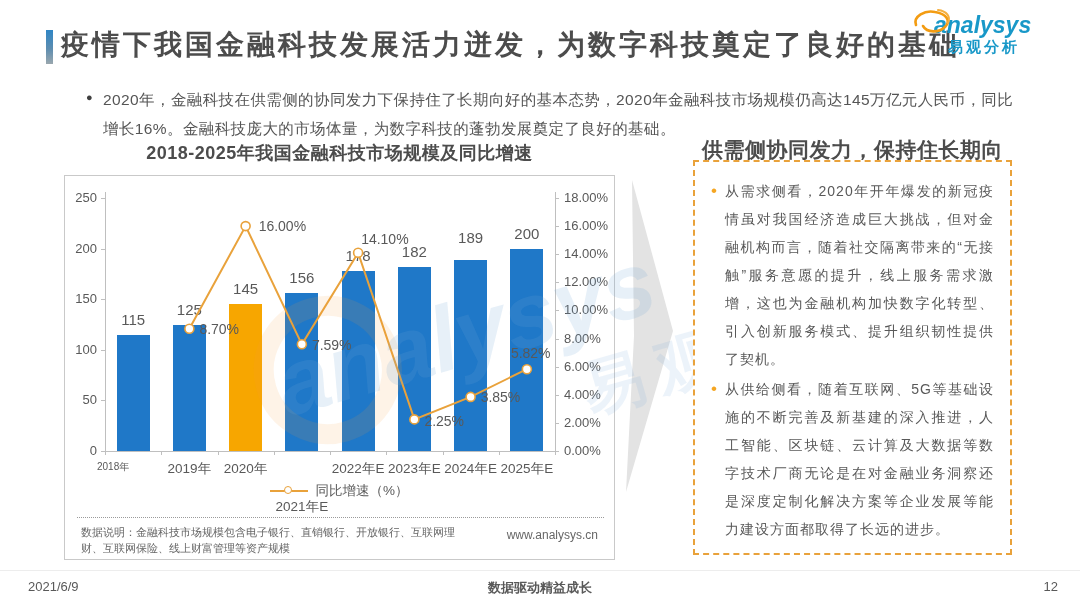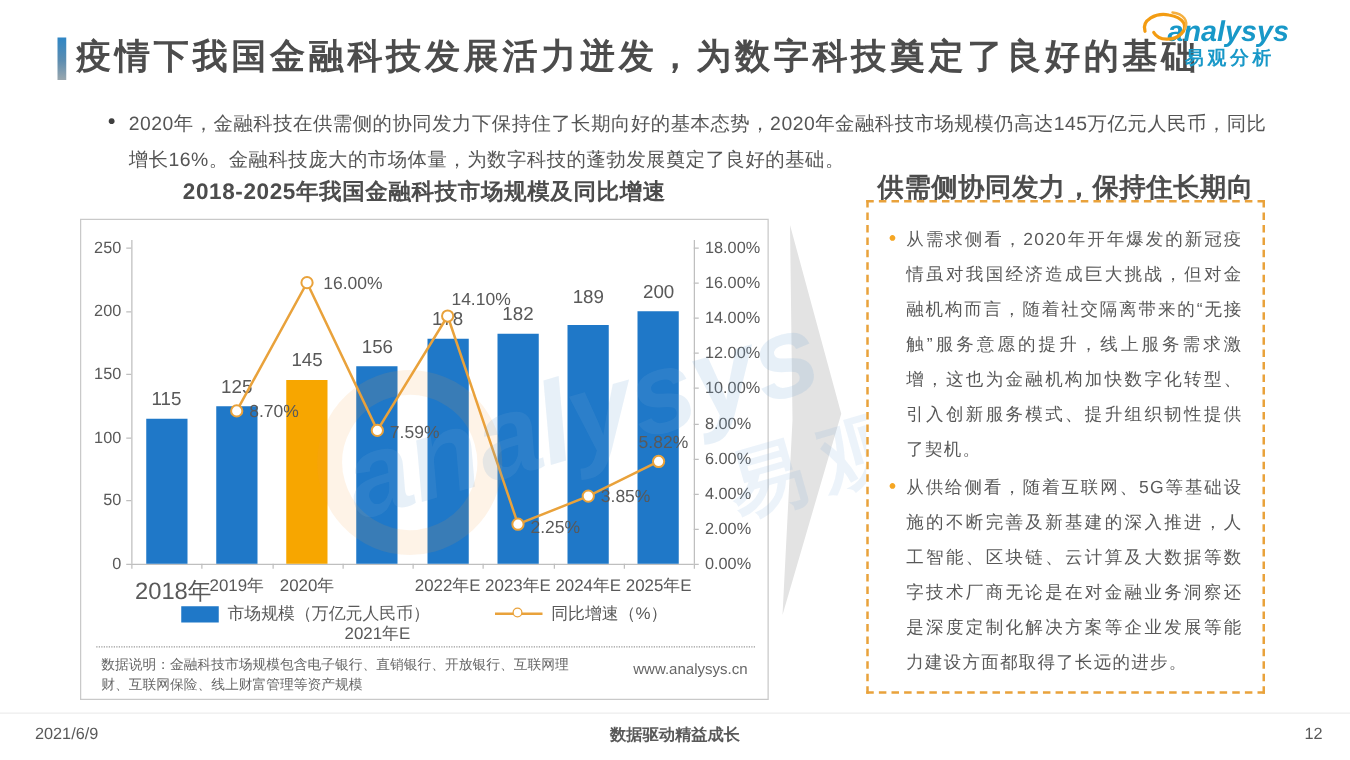--- a/index.html
+++ b/index.html
@@ -131,21 +131,21 @@
         <div style="position: absolute; left: 96.25px; top: 275px; width: 1px; height: 4px; background: rgb(191, 191, 191);"></div>
         <div style="position: absolute; left: 152.5px; top: 275px; width: 1px; height: 4px; background: rgb(191, 191, 191);"></div>
         <div style="position: absolute; left: 208.75px; top: 275px; width: 1px; height: 4px; background: rgb(191, 191, 191);"></div>
         <div style="position: absolute; left: 265px; top: 275px; width: 1px; height: 4px; background: rgb(191, 191, 191);"></div>
         <div style="position: absolute; left: 321.25px; top: 275px; width: 1px; height: 4px; background: rgb(191, 191, 191);"></div>
         <div style="position: absolute; left: 377.5px; top: 275px; width: 1px; height: 4px; background: rgb(191, 191, 191);"></div>
         <div style="position: absolute; left: 433.75px; top: 275px; width: 1px; height: 4px; background: rgb(191, 191, 191);"></div>
         <div style="position: absolute; left: 490px; top: 275px; width: 1px; height: 4px; background: rgb(191, 191, 191);"></div>
         <div style="position: absolute; left: 51.625px; top: 158.62px; width: 33px; height: 116.38px; background: rgb(31, 120, 200);"></div>
         <div style="position: absolute; left: 32px; top: 134.62px; width: 72.25px; text-align: center; font-size: 15px; color: rgb(89, 89, 89);">115</div>
-        <div style="position: absolute; left: 32px; top: 284px; width: 72.25px; text-align: right; font-size: 19px; color: rgb(89, 89, 89);">2018年</div>
+        <div style="position: absolute; left: 32px; top: 284px; width: 72.25px; text-align: left; font-size: 10px; color: rgb(89, 89, 89);">2018年</div>
         <div style="position: absolute; left: 107.875px; top: 148.5px; width: 33px; height: 126.5px; background: rgb(31, 120, 200);"></div>
         <div style="position: absolute; left: 88.25px; top: 124.5px; width: 72.25px; text-align: center; font-size: 15px; color: rgb(89, 89, 89);">125</div>
         <div style="position: absolute; left: 88.25px; top: 284px; width: 72.25px; text-align: center; font-size: 13.5px; color: rgb(89, 89, 89);">2019年</div>
         <div style="position: absolute; left: 164.125px; top: 128.26px; width: 33px; height: 146.74px; background: rgb(247, 166, 0);"></div>
         <div style="position: absolute; left: 144.5px; top: 104.26px; width: 72.25px; text-align: center; font-size: 15px; color: rgb(89, 89, 89);">145</div>
         <div style="position: absolute; left: 144.5px; top: 284px; width: 72.25px; text-align: center; font-size: 13.5px; color: rgb(89, 89, 89);">2020年</div>
         <div style="position: absolute; left: 220.375px; top: 117.128px; width: 33px; height: 157.872px; background: rgb(31, 120, 200);"></div>
         <div style="position: absolute; left: 200.75px; top: 93.128px; width: 72.25px; text-align: center; font-size: 15px; color: rgb(89, 89, 89);">156</div>
         <div style="position: absolute; left: 200.75px; top: 284px; width: 72.25px; text-align: center; font-size: 13.5px; color: rgb(89, 89, 89); margin-top: 38px;">2021年E</div>
         <div style="position: absolute; left: 276.625px; top: 94.864px; width: 33px; height: 180.136px; background: rgb(31, 120, 200);"></div>
@@ -173,24 +173,20 @@
           <circle cx="349.375" cy="243.375" r="4.5" fill="#ffffff" stroke="#E9A23B" stroke-width="1.6"></circle>
           <text x="359.375" y="250.375" font-size="14" fill="#595959">2.25%</text>
           <circle cx="405.625" cy="220.88611111111112" r="4.5" fill="#ffffff" stroke="#E9A23B" stroke-width="1.6"></circle>
           <text x="415.625" y="225.88611111111112" font-size="14" fill="#595959">3.85%</text>
           <circle cx="461.875" cy="193.19666666666666" r="4.5" fill="#ffffff" stroke="#E9A23B" stroke-width="1.6"></circle>
           <text x="445.875" y="182.19666666666666" font-size="14" fill="#595959">5.82%</text>
         </svg>
       </div>
     <div class="chart-legend">
         <span class="lg-item">
-          <span class="lg-swatch" style="background:#1F78C8"></span>
-          <span class="lg-label">市场规模（万亿元人民币）</span>
-        </span>
-        <span class="lg-item">
           <span class="lg-line" style="background:#E9A23B">
             <span class="lg-circle"></span>
           </span>
           <span class="lg-label">同比增速（%）</span>
         </span>
       </div>
     <div class="chart-sep"></div>
     <div class="chart-note">数据说明：金融科技市场规模包含电子银行、直销银行、开放银行、互联网理财、互联网保险、线上财富管理等资产规模</div>
     <div class="chart-src">www.analysys.cn</div>
   </div>

